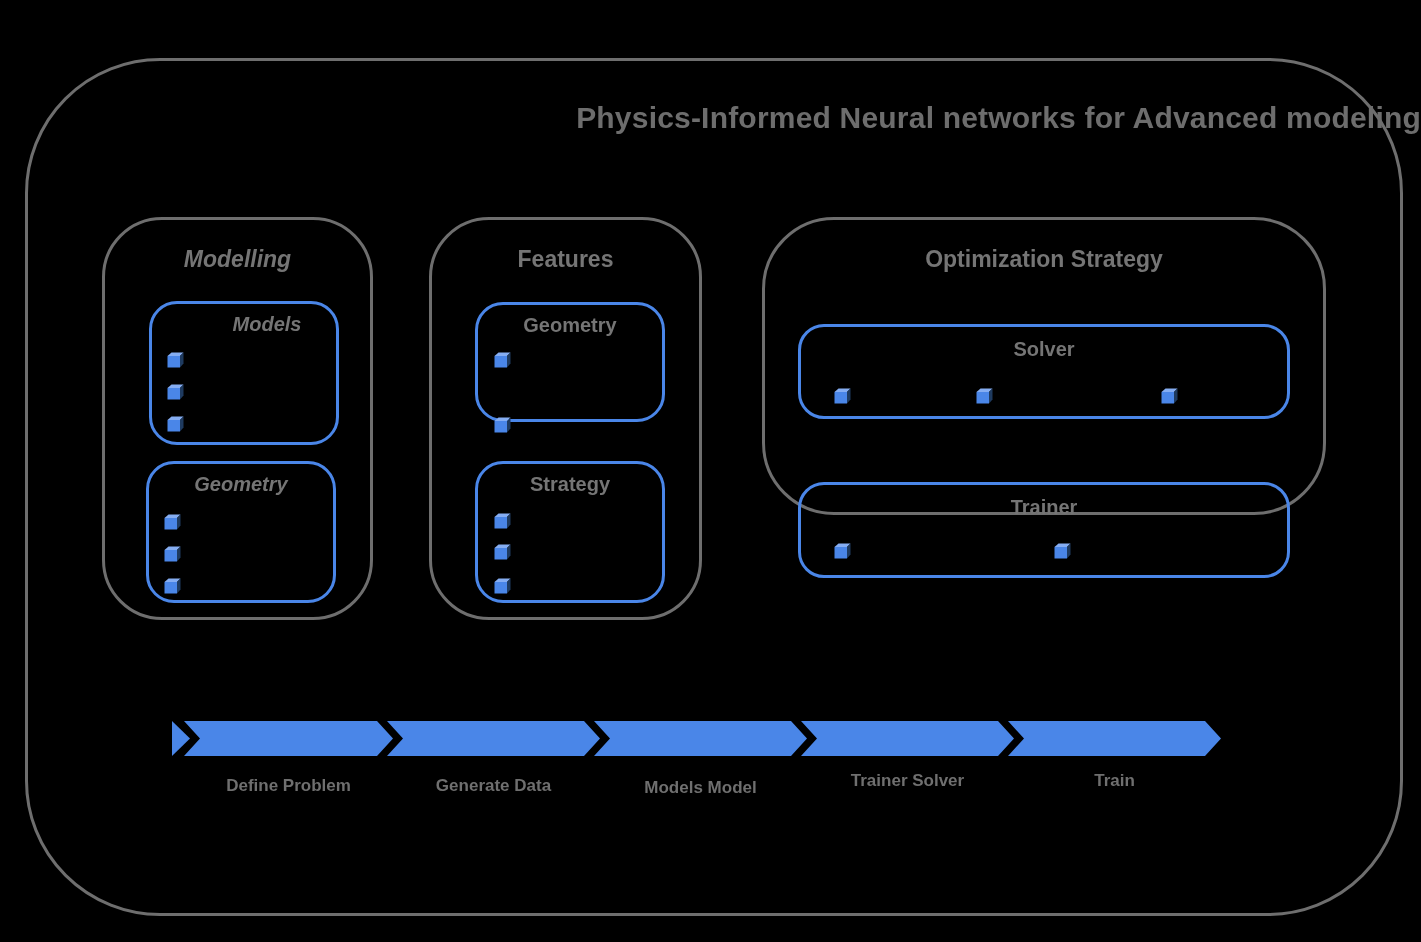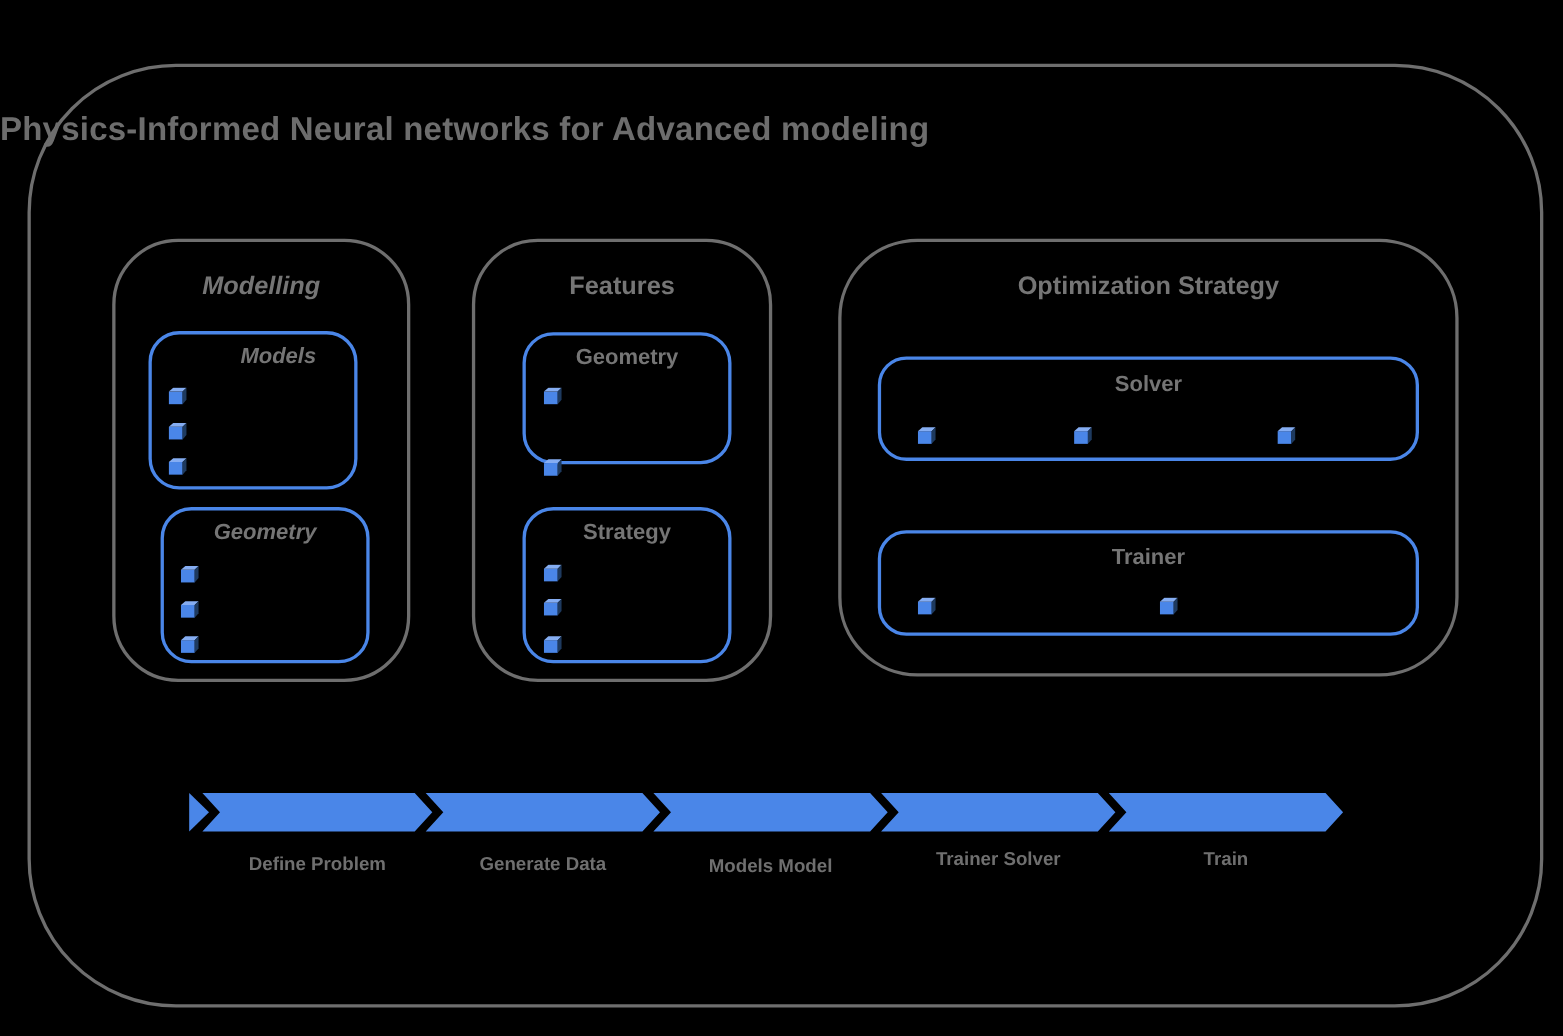--- a/index.html
+++ b/index.html
@@ -23,21 +23,21 @@
     height: 858px;
     border: 3px solid var(--outline_gray, #6e6e6e);
     border-radius: 135px;
     box-sizing: border-box;
   }
   .main-title {
     position: absolute;
     left: 0;
     right: 0;
     top: 101px;
-    text-align: left;
+    text-align: right;
     font-size: 30px;
     font-weight: bold;
     color: var(--title_gray, #6d6d6d);
     letter-spacing: 0.2px;
   }
   .section {
     position: absolute;
     border: 3px solid var(--outline_gray, #6e6e6e);
     border-radius: 60px;
     box-sizing: border-box;
@@ -47,36 +47,36 @@
     left: 0;
     right: 0;
     top: 26px;
     text-align: center;
     font-size: 23px;
     font-weight: bold;
     color: var(--heading_gray, #757575);
   }
   .section-modelling   { left: 102px; top: 217px; width: 271px; height: 403px; font-style: italic; }
   .section-features    { left: 429px; top: 217px; width: 273px; height: 403px; }
-  .section-optimization{ left: 762px; top: 217px; width: 564px; height: 398px; border-radius: 72px; }
+  .section-optimization{ left: 762px; top: 217px; width: 564px; height: 298px; border-radius: 72px; }
 
   .subbox {
     position: absolute;
     border: 3px solid var(--blue, #4a86e8);
     border-radius: 28px;
     box-sizing: border-box;
   }
   .subbox-title {
     margin-top: 9px;
     text-align: center;
     font-size: 20px;
     font-weight: bold;
     color: var(--heading_gray, #757575);
   }
-  .subbox-models    { left: 30px; top: 81px;  width: 190px; height: 144px; padding-left: 46px; }
+  .subbox-models    { left: 44px; top: 81px;  width: 190px; height: 144px; padding-left: 46px; }
   .subbox-problems  { left: 41px; top: 241px; width: 190px; height: 142px; }
   .subbox-geometry  { left: 43px; top: 82px;  width: 190px; height: 120px; }
   .subbox-callbacks { left: 43px; top: 241px; width: 190px; height: 142px; }
   .subbox-solver    { left: 33px; top: 104px; width: 492px; height: 95px; border-radius: 26px; }
   .subbox-trainer   { left: 33px; top: 262px; width: 492px; height: 96px; border-radius: 26px; }
   .subbox-solver .subbox-title, .subbox-trainer .subbox-title { margin-top: 11px; }
 
   .cube {
     position: absolute;
     width: 17px;

